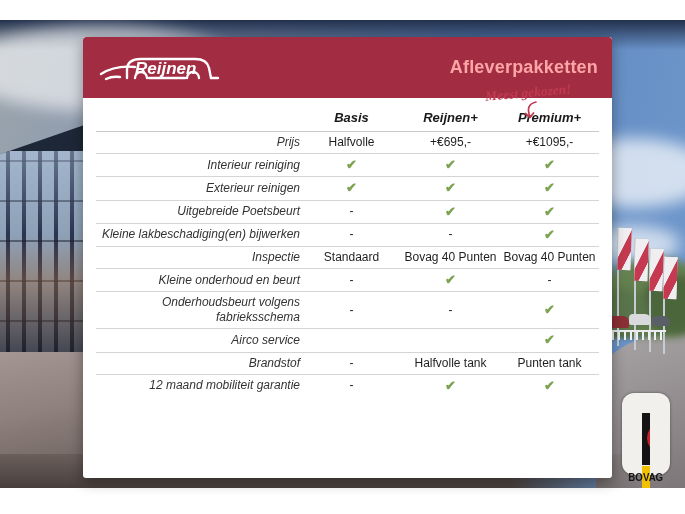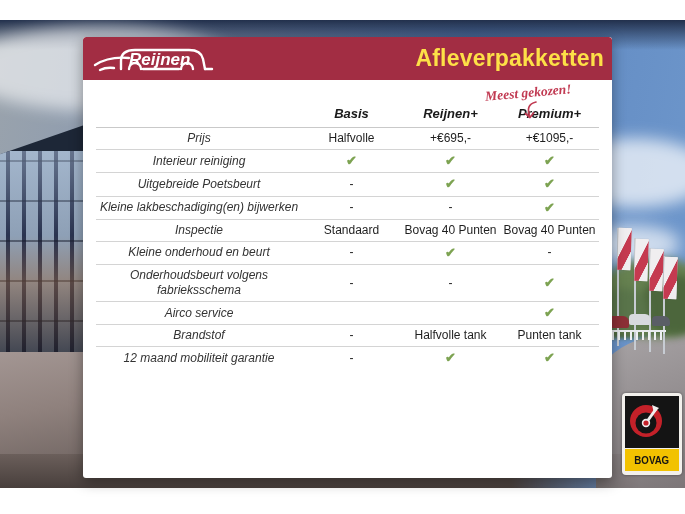--- a/index.html
+++ b/index.html
@@ -46,47 +46,47 @@
   .car.white { left:629px; top:294px; width:22px; height:11px; background:#d8dade; }
   .car.grey  { left:652px; top:296px; width:18px; height:10px; background:#5a5e66; }
   .fence { position:absolute; left:600px; top:310px; width:66px; height:10px; border-top:2px solid #e9ebee;
            background:repeating-linear-gradient(90deg,#eef0f2 0 2px,rgba(255,255,255,0) 2px 6px); }
   .ground-bottom { position:absolute; left:0; top:434px; width:640px; height:34px;
            background:linear-gradient(#6b5f5b,#483f3c);
            -webkit-mask-image:linear-gradient(90deg,#000 80%,transparent); 
            mask-image:linear-gradient(90deg,#000 80%,transparent); }
 
   
-  .bovag { position:absolute; left:622px; top:393px; width:60px; height:82px; background:#f2f0ec;
-           border-radius:4px; padding:3px; box-shadow:0 0 3px rgba(0,0,0,.45); z-index:6; }
+  .bovag { position:absolute; left:622px; top:393px; width:48px; height:82px; background:#f2f0ec;
+           border-radius:12px; padding:20px; box-shadow:0 0 3px rgba(0,0,0,.45); z-index:6; }
   .bovag-top { height:52px; background:#141414; position:relative; overflow:hidden; }
   .bovag-bottom { height:22px; margin-top:1px; background:#f2c200; display:flex; align-items:center; justify-content:center; }
   .bovag-bottom span { font-weight:bold; font-size:11px; color:#141414; transform:scaleX(.88); letter-spacing:0; }
 
   
   .card { position:absolute; left:83px; top:37px; width:529px; height:441px; background:#fff;
           border-radius:3px; box-shadow:0 4px 14px rgba(0,0,0,.38); z-index:5; overflow:hidden; }
-  .card-header { height:43px; background:var(--accent,#a22d43); display:flex; align-items:center;
-          justify-content:space-between; padding:0 8px; border-radius:3px 3px 0 0; }
+  .card-header { height:61px; background:var(--accent,#a22d43); display:flex; align-items:center;
+          justify-content:space-between; padding:0 14px; border-radius:3px 3px 0 0; }
   .brand { position:relative; width:132px; height:36px; }
   .brand svg { position:absolute; left:0; top:0; }
   .brand-text { fill:#fff; font-family:"Liberation Sans",sans-serif; font-style:italic; font-weight:bold; font-size:17px; }
-  .card-title { color:#fde047; font-weight:bold; font-size:23px; letter-spacing:.2px; }
+  .card-title { color:#fca5a5; font-weight:bold; font-size:18px; letter-spacing:.2px; }
 
   .annotation { position:absolute; right:24px; top:46px; width:120px; text-align:center; z-index:2; }
   .annotation-text { display:inline-block; color:var(--annotation-red,#c13a52); font-family:"Liberation Serif",serif;
           font-style:italic; font-weight:bold; font-size:13.5px; transform:rotate(-5deg); white-space:nowrap; }
   .annotation-arrow { display:block; margin:-1px auto 0 52px; }
 
-  table.compare { width:503px; margin:24px 13px 0 13px; border-collapse:collapse; table-layout:fixed; }
+  table.compare { width:503px; margin:10px 13px 0 13px; border-collapse:collapse; table-layout:fixed; }
   table.compare col.lab { width:206px; }
   table.compare col.val { width:99px; }
   thead th { font-style:italic; font-weight:bold; font-size:13px; color:#1a1a1a; text-align:center;
           padding:2px 2px 6px; border-bottom:1px solid #c9c9c9; }
-  tbody th { font-style:italic; font-weight:normal; font-size:12px; color:#333; text-align:center;
+  tbody th { font-style:italic; font-weight:normal; font-size:12px; color:#333; text-align:right;
           padding:3px 2px; line-height:1.25; }
   tbody td { font-size:12px; color:#1f1f1f; text-align:center; padding:3px 2px; line-height:1.25; }
   tbody tr { height:21px; }
   tbody tr:not(:last-child) th, tbody tr:not(:last-child) td { border-bottom:1px solid #d4d4d4; }
   td.check { color:var(--check-green,#7da352); font-size:13px; font-weight:bold; }
 </style>
 </head>
 <body>
 
 <div class="stage">
@@ -187,20 +187,26 @@
             <td>+€695,-</td>
             <td>+€1095,-</td>
           </tr>
           <tr>
             <th>Interieur reiniging</th>
             <td class="check">✔</td>
             <td class="check">✔</td>
             <td class="check">✔</td>
           </tr>
           <tr>
+            <th>Exterieur reinigen</th>
+            <td class="check">✔</td>
+            <td class="check">✔</td>
+            <td class="check">✔</td>
+          </tr>
+          <tr>
             <th>Uitgebreide Poetsbeurt</th>
             <td>-</td>
             <td class="check">✔</td>
             <td class="check">✔</td>
           </tr>
           <tr>
             <th>Kleine lakbeschadiging(en) bijwerken</th>
             <td>-</td>
             <td>-</td>
             <td class="check">✔</td>

